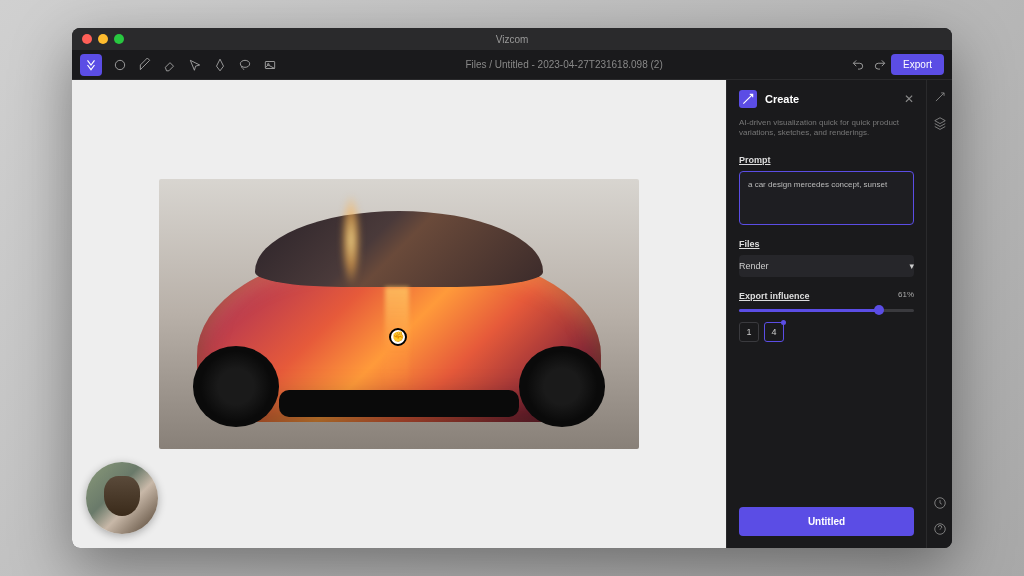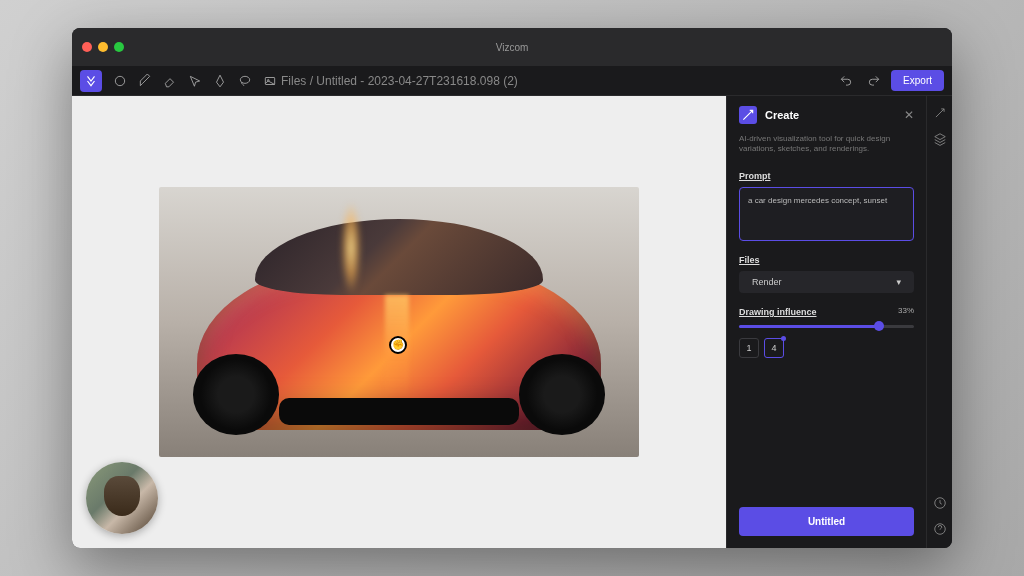--- a/index.html
+++ b/index.html
@@ -1,30 +1,30 @@
 <!DOCTYPE html>
 <html><head>
 <meta charset="utf-8">
 <style>
 * { margin: 0; padding: 0; box-sizing: border-box; font-family: -apple-system, BlinkMacSystemFont, "Segoe UI", sans-serif; }
 body { background: linear-gradient(135deg, #d0d0d0 0%, #a8a8a8 100%); width: 1024px; height: 576px; overflow: hidden; display: flex; align-items: center; justify-content: center; }
 .window { width: 880px; height: 520px; background: #1a1a1c; border-radius: 8px; box-shadow: 0 20px 60px rgba(0,0,0,0.4); display: flex; flex-direction: column; overflow: hidden; }
-.titlebar { height: 38px; background: #2a2a2c; display: flex; align-items: center; position: relative; }
+.titlebar { height: 22px; background: #2a2a2c; display: flex; align-items: center; position: relative; }
 .traffic { display: flex; gap: 6px; padding-left: 10px; }
 .dot { width: 10px; height: 10px; border-radius: 50%; }
 .dot.red { background: #ff5f57; }
 .dot.yellow { background: #febc2e; }
 .dot.green { background: #28c840; }
 .titletext { position: absolute; left: 50%; transform: translateX(-50%); color: #999; font-size: 10px; }
 .toolbar { height: 30px; background: #1a1a1c; border-bottom: 1px solid #2a2a2c; display: flex; align-items: center; padding: 0 8px; }
 .tool-group-left { display: flex; gap: 3px; align-items: center; }
 .logo { width: 22px; height: 22px; background: #5b4de5; border-radius: 4px; display: flex; align-items: center; justify-content: center; margin-right: 4px; }
 .tool-btn { width: 22px; height: 22px; display: flex; align-items: center; justify-content: center; color: #aaa; border-radius: 3px; cursor: pointer; }
-.crumbs { flex: 1; text-align: left; color: #888; font-size: 12px; }
-.tool-group-right { display: flex; gap: 6px; align-items: center; }
+.crumbs { flex: 1; text-align: center; color: #888; font-size: 10px; }
+.tool-group-right { display: flex; align-items: center; }
 .export-btn { background: #5b4de5; color: #fff; font-size: 10px; padding: 5px 12px; border-radius: 4px; border: none; cursor: pointer; font-weight: 500; }
 .content { flex: 1; display: flex; overflow: hidden; }
 .canvas-area { flex: 1; background: #eeeeee; position: relative; display: flex; align-items: center; justify-content: center; }
 .canvas-image { width: 480px; height: 270px; background: linear-gradient(180deg, #d8d5d0 0%, #b8b0a8 50%, #888078 100%); border-radius: 2px; position: relative; overflow: hidden; }
 .car { position: absolute; width: 100%; height: 100%; }
 .car-body { position: absolute; left: 8%; right: 8%; top: 28%; bottom: 10%; background: linear-gradient(135deg, #7a2540 0%, #b83950 15%, #e65a3a 35%, #ff9a3a 50%, #e65a3a 65%, #8a2838 85%, #4a1828 100%); border-radius: 40% 40% 15% 15% / 60% 60% 20% 20%; box-shadow: inset 0 -20px 30px rgba(0,0,0,0.4), inset 0 10px 20px rgba(255,200,100,0.3); }
 .car-window { position: absolute; left: 20%; right: 20%; top: 12%; height: 28%; background: linear-gradient(135deg, #2a2228 0%, #4a3a3a 40%, #6a4a3a 50%, #3a2a2a 100%); border-radius: 50% 50% 30% 30% / 80% 80% 20% 20%; }
 .highlight { position: absolute; left: 38%; top: 5%; width: 4%; height: 35%; background: radial-gradient(ellipse, rgba(255,230,150,0.9) 0%, rgba(255,180,80,0.6) 40%, transparent 70%); filter: blur(3px); }
 .hood-highlight { position: absolute; left: 47%; top: 40%; width: 5%; height: 38%; background: linear-gradient(180deg, rgba(255,200,100,0.8) 0%, rgba(255,150,60,0.5) 60%, transparent 100%); filter: blur(2px); }
 .wheel-l { position: absolute; left: 7%; bottom: 8%; width: 18%; height: 30%; background: radial-gradient(circle, #1a1a1a 30%, #0a0a0a 60%); border-radius: 50%; }
@@ -37,21 +37,21 @@
 .side-tools { width: 26px; background: #1a1a1c; border-left: 1px solid #2a2a2c; display: flex; flex-direction: column; align-items: center; padding-top: 8px; gap: 8px; }
 .side-tool { width: 18px; height: 18px; color: #888; cursor: pointer; display: flex; align-items: center; justify-content: center; }
 .panel-header { display: flex; align-items: center; padding: 10px 12px; gap: 8px; }
 .panel-icon { width: 18px; height: 18px; background: #5b4de5; border-radius: 3px; display: flex; align-items: center; justify-content: center; }
 .panel-title { color: #fff; font-size: 11px; font-weight: 600; flex: 1; }
 .panel-close { color: #888; cursor: pointer; font-size: 12px; }
 .panel-desc { color: #777; font-size: 8px; padding: 0 12px 10px; line-height: 1.3; }
 .field-label { color: #ddd; font-size: 9px; font-weight: 600; padding: 6px 12px 4px; text-decoration: underline; }
 .prompt-box { margin: 2px 12px 8px; border: 1px solid #5b4de5; border-radius: 4px; padding: 8px; background: #1e1e22; min-height: 54px; }
 .prompt-text { color: #bbb; font-size: 8px; background: transparent; border: none; width: 100%; resize: none; outline: none; }
-.mode-select { margin: 2px 12px 8px; background: #26262a; border-radius: 4px; padding: 6px 13px; color: #ccc; font-size: 9px; display: flex; justify-content: space-between; align-items: center; cursor: pointer; }
+.mode-select { margin: 2px 12px 8px; background: #26262a; border-radius: 4px; padding: 6px 0; color: #ccc; font-size: 9px; display: flex; justify-content: space-between; align-items: center; cursor: pointer; }
 .slider-row { display: flex; justify-content: space-between; align-items: center; padding: 0 12px; }
 .slider-val { color: #aaa; font-size: 8px; }
 .slider { margin: 4px 12px 8px; height: 3px; background: #3a3a3e; border-radius: 2px; position: relative; }
 .slider-fill { height: 100%; width: 80%; background: #5b4de5; border-radius: 2px; }
 .slider-thumb { position: absolute; left: 80%; top: 50%; transform: translate(-50%, -50%); width: 10px; height: 10px; background: #5b4de5; border-radius: 50%; }
 .num-images { display: flex; gap: 5px; padding: 2px 12px; }
 .num-box { width: 20px; height: 20px; border: 1px solid #3a3a3e; border-radius: 3px; display: flex; align-items: center; justify-content: center; color: #ccc; font-size: 9px; cursor: pointer; position: relative; }
 .num-box.selected { border-color: #5b4de5; }
 .num-dot { position: absolute; top: -3px; right: -3px; width: 5px; height: 5px; background: #5b4de5; border-radius: 50%; }
 .spacer { flex: 1; }
@@ -155,36 +155,36 @@
     <div class="sidebar">
       <div class="panel-header">
         <div class="panel-icon">
           <svg viewBox="0 0 24 24">
               <path d="M4 20L20 4M15 4h5v5" stroke="#fff" fill="none" stroke-width="2"></path>
             </svg>
         </div>
         <div class="panel-title">Create</div>
         <div class="panel-close">✕</div>
       </div>
-      <div class="panel-desc">AI-driven visualization tool for quick design variations, sketches, and renderings.</div>
+      <div class="panel-desc">AI-driven visualization quick for quick product variations, sketches, and renderings.</div>
 
       <div class="field-label">Prompt</div>
       <div class="prompt-box">
         <textarea class="prompt-text" style="">a car design mercedes concept, sunset</textarea>
       </div>
 
       <div class="field-label">Files</div>
       <div class="mode-select">
         <span>Render</span>
         <span>▾</span>
       </div>
 
       <div class="slider-row">
-        <div class="field-label" style="padding:6px 0 4px">Drawing influence</div>
-        <div class="slider-val">33%</div>
+        <div class="field-label" style="padding:6px 0 4px">Export influence</div>
+        <div class="slider-val">61%</div>
       </div>
       <div class="slider">
         <div class="slider-fill"></div>
         <div class="slider-thumb"></div>
       </div>
 
       <div class="num-images">
         <div class="num-box">1</div>
         <div class="num-box selected">
           <span>4</span>

